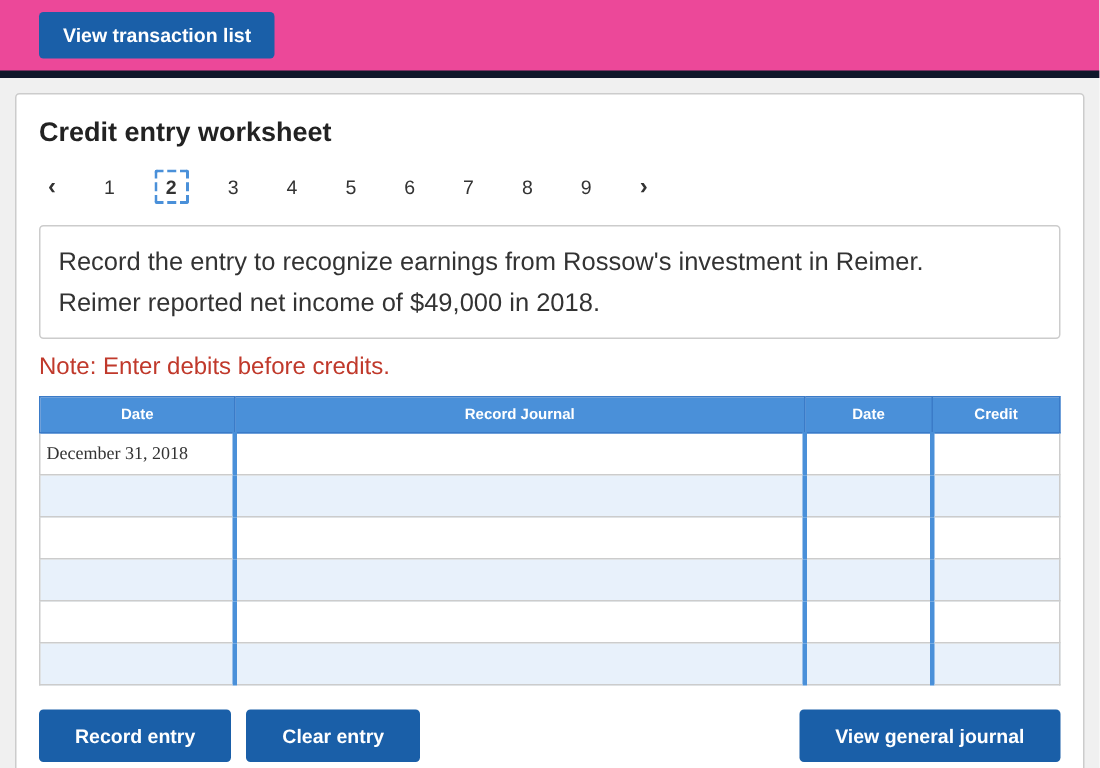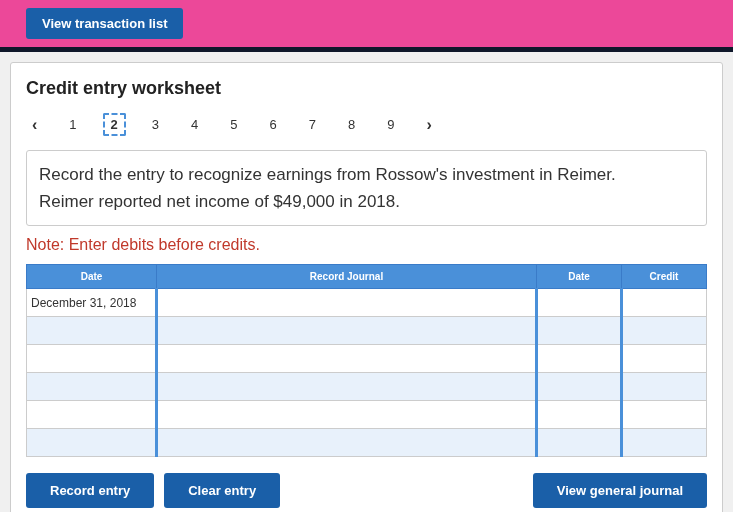--- a/index.html
+++ b/index.html
@@ -112,20 +112,21 @@
     .journal-table thead tr th.journal-col {
       width: auto;
     }
     .journal-table thead tr th.debit-col,
     .journal-table thead tr th.credit-col {
       width: 85px;
     }
 
     .journal-table tbody tr {
       height: 28px;
+      font-family: Liberation Serif, serif;
     }
     .journal-table tbody tr td {
       border: 1px solid #ccc;
       padding: 2px 4px;
       vertical-align: middle;
     }
     .journal-table tbody tr td.date-td {
       font-size: 12px;
       color: #333;
     }

